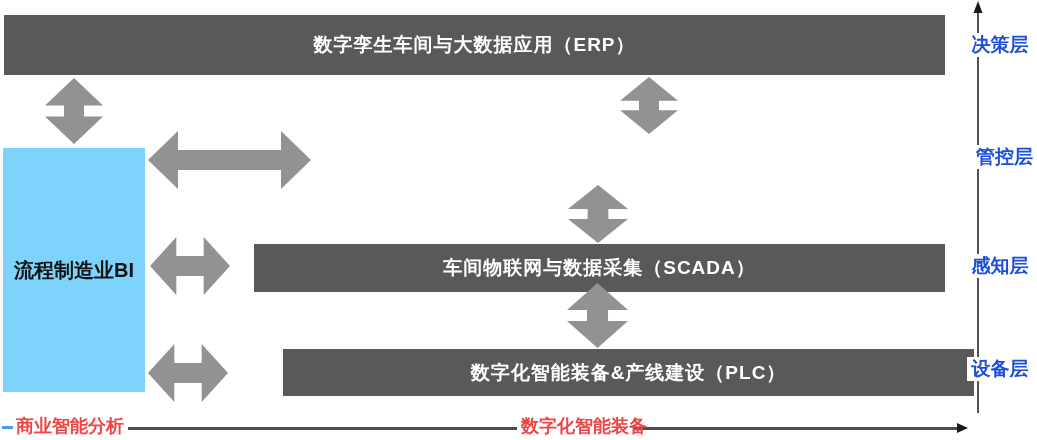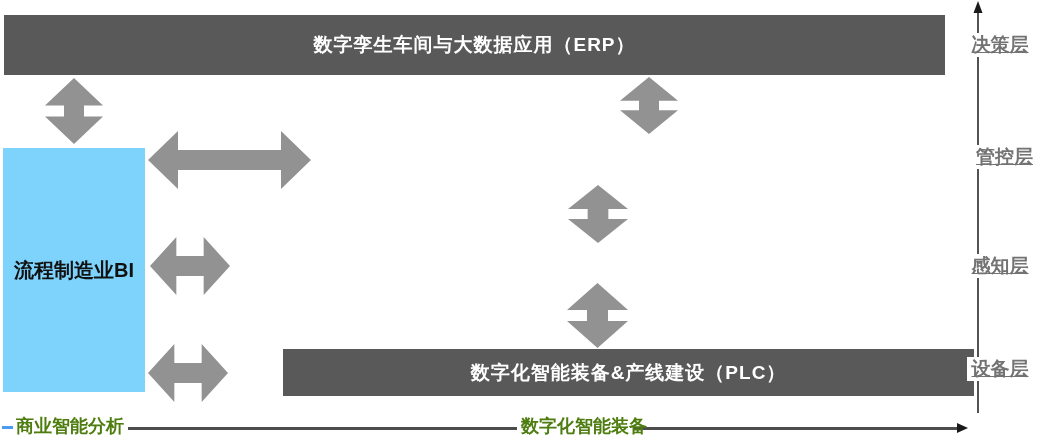--- a/index.html
+++ b/index.html
@@ -58,44 +58,43 @@
   
   .v-axis { position: absolute; left: 971px; top: 1px; width: 14px; height: 414px; }
   .v-axis line { stroke: #1a1a1a; stroke-width: 1.5; }
   .v-axis polygon { fill: #1a1a1a; }
 
   .level-label {
     position: absolute;
     left: 967px;
     width: 66px;
     background: #ffffff;
-    color: #737373;
+    color: #1d4ed8;
     font-size: 19px;
     font-weight: bold;
     line-height: 24px;
     text-align: center;
     white-space: nowrap;
     z-index: 3;
-    text-decoration: underline;
   }
   .lvl-1 { top: 33px; }
   .lvl-2 { top: 145px; text-align: right; }
   .lvl-3 { top: 254px; }
   .lvl-4 { top: 340px; margin-top: 17px; }
 
   
   .axis-dash {
     position: absolute;
     left: 2px; top: 426px; width: 11px; height: 3px;
     background: #4B9BF3;
   }
   .axis-label {
     position: absolute;
     top: 415px;
-    color: #4d7c0f;
+    color: #ef4444;
     font-size: 18px;
     font-weight: bold;
     line-height: 22px;
     white-space: nowrap;
     z-index: 3;
   }
   .axis-label-left  { left: 16px; }
   .axis-label-right { left: 521px; }
   .axis-line {
     position: absolute;
@@ -114,20 +113,23 @@
     border-bottom: 5px solid transparent;
   }
 </style>
 </head>
 <body>
 
 <div class="canvas">
 
   <div class="bar bar-erp">
     <span>数字孪生车间与大数据应用（ERP）</span>
+  </div>
+  <div class="bar bar-scada">
+    <span>车间物联网与数据采集（SCADA）</span>
   </div>
   <div class="bar bar-plc">
     <span>数字化智能装备&amp;产线建设（PLC）</span>
   </div>
 
   <div class="bi-box">
     <span>流程制造业BI</span>
   </div>
 
   <svg class="arrow" style="left:45px; top:78px;" width="58" height="66" viewBox="0 0 58 65" preserveAspectRatio="none">

